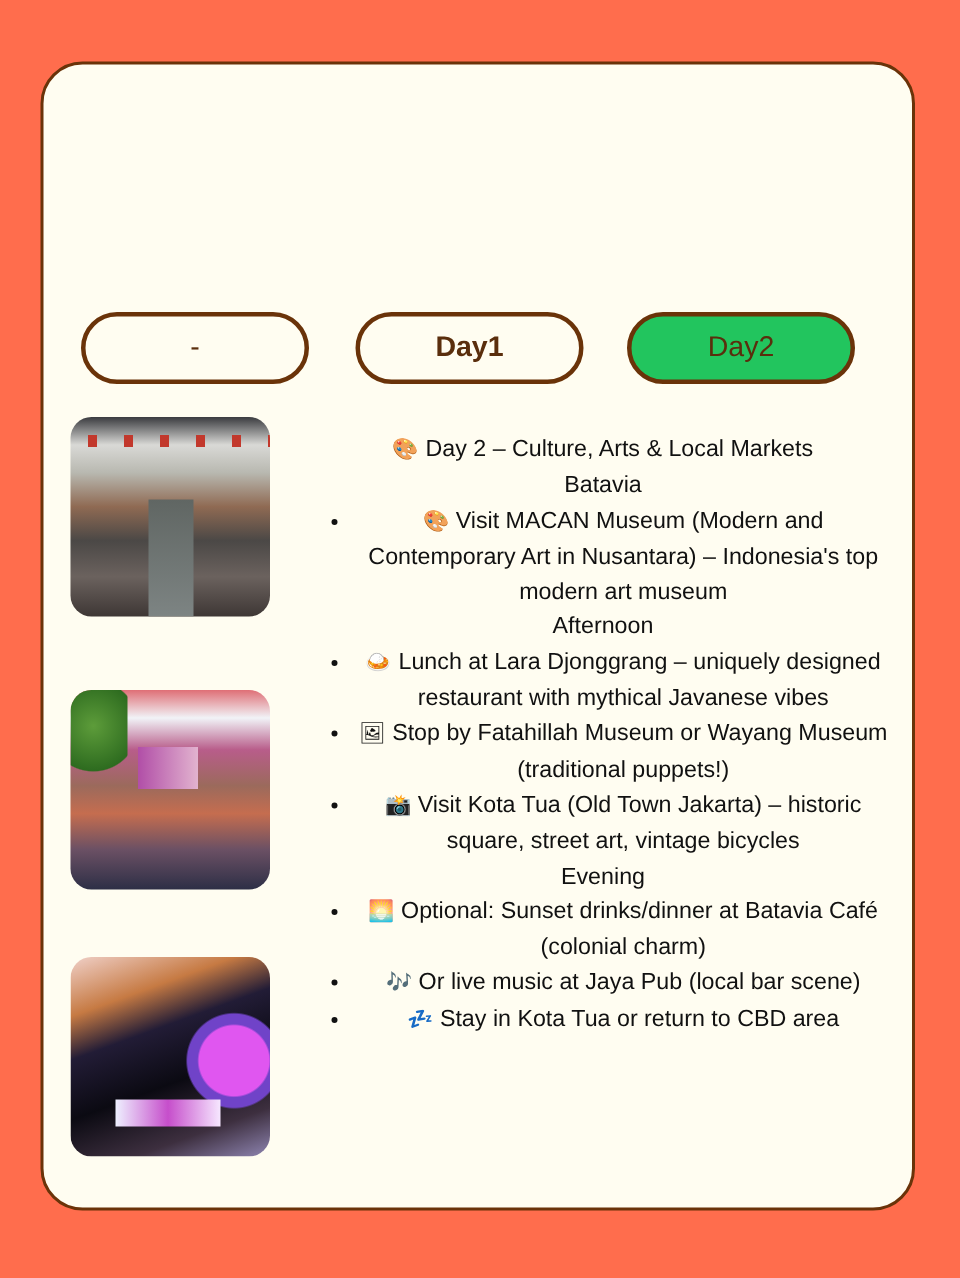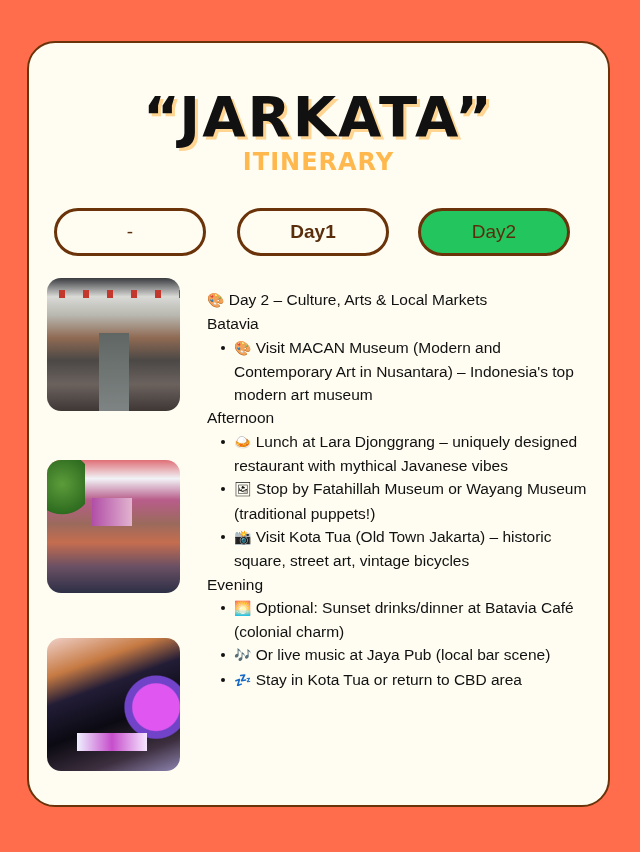--- a/index.html
+++ b/index.html
@@ -80,39 +80,36 @@
   .photo-3 { top: 595px; background:
       radial-gradient(circle at 82% 52%, #e056f0 0 18%, #7043c8 19% 24%, transparent 25%),
       linear-gradient(160deg, #f0d0c8 0%, #c67a43 22%, #221c36 38%, #0b0a12 60%, #3d2f3f 82%, #8e84b0 100%); }
   .photo-3::after { content:""; position:absolute; left:30px; bottom:20px; width:70px; height:18px;
       background: linear-gradient(90deg, #eef0ff, #c64ecb, #f6e7ff); }
   .content {
     position: absolute; left: 178px; top: 245px;
     width: 390px;
     font-size: 15.5px; color: #111;
     line-height: 23.3px;
+    text-align: center;
   }
   .section-label { display: block; }
   ul { margin: 0; padding: 0 0 0 27px; list-style: none; }
   li { position: relative; }
   li::before {
     content: ""; position: absolute; left: -13px; top: 10px;
     width: 4px; height: 4px; border-radius: 50%; background: #111;
   }
   .emoji { font-family: "DejaVu Sans", sans-serif; font-size: 14px; }
 </style>
 </head>
 <body>
 
 <div class="card">
 
-  <div class="title-wrap">
-    <div class="title">“JARKATA”</div>
-    <div class="subtitle">ITINERARY</div>
-  </div>
 
   <div class="tabs">
     <div class="tab tab-0">-</div>
     <div class="tab tab-1">Day1</div>
     <div class="tab tab-2 active">Day2</div>
   </div>
 
   <div class="photo photo-1" title="Indoor market hall with red lanterns and crowd"></div>
   <div class="photo photo-2" title="Batik and handicraft stall with bags and necklaces"></div>
   <div class="photo photo-3" title="Night funfair with neon ferris wheel"></div>

